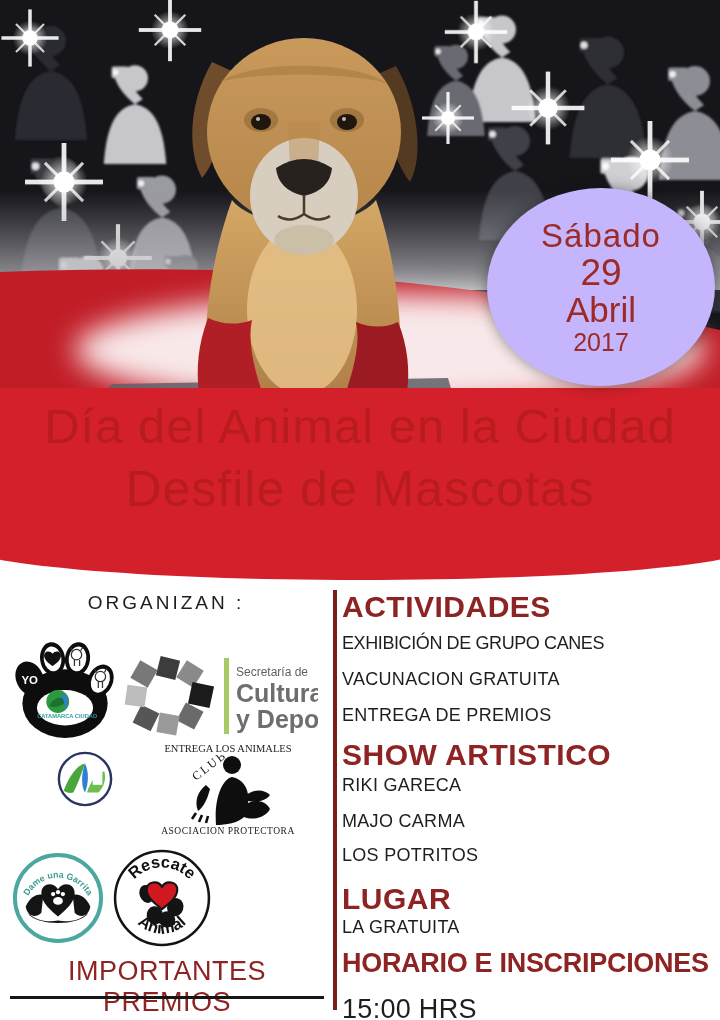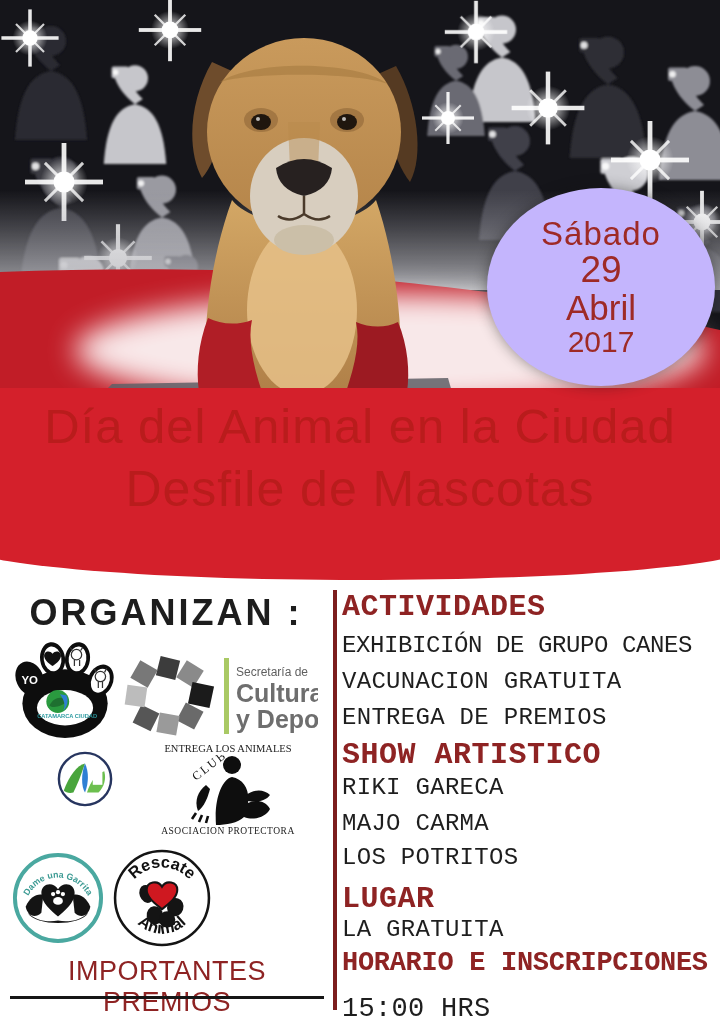--- a/index.html
+++ b/index.html
@@ -11,60 +11,60 @@
   .photo-section svg{display:block;}
 
   
   .date-badge{position:absolute;left:487px;top:188px;width:228px;height:198px;border-radius:50%;
               background:#c4b5fd;box-shadow:0 0 14px rgba(20,20,20,.45);z-index:6;
               display:flex;flex-direction:column;align-items:center;justify-content:center;
               color:#9e2a26;text-align:center;line-height:1.04;}
   .date-badge .b1{font-size:33px;letter-spacing:1px;}
   .date-badge .b2{font-size:37px;}
   .date-badge .b3{font-size:35px;}
-  .date-badge .b4{font-size:30px;}
+  .date-badge .b4{font-size:25px;}
 
   
   .title-band{position:absolute;top:388px;left:0;width:720px;height:156px;background:#d4202b;z-index:2;}
   .band-arc{position:absolute;top:544px;left:-40px;width:800px;height:36px;background:#d4202b;
             border-radius:0 0 50% 50% / 0 0 100% 100%;z-index:2;}
   .title-line{position:absolute;left:0;width:720px;text-align:center;color:#b91c1c;z-index:3;
               letter-spacing:1px;}
   .title-line.l1{top:398px;font-size:49px;}
   .title-line.l2{top:460px;font-size:50px;}
 
   
   .divider{position:absolute;left:333px;top:590px;width:4px;height:420px;background:#7c1d1d;}
 
   
   .org-heading{position:absolute;left:0;top:592px;width:332px;text-align:center;color:#1d1d1d;
-               font-size:36px;letter-spacing:3px;font-weight:bold;}
+               font-size:19px;letter-spacing:3px;}
   .logo{position:absolute;}
   .paw-logo{left:12px;top:636px;}
   .cultura-logo{left:114px;top:650px;}
   .nosotros-caption{position:absolute;left:152px;top:743px;width:152px;text-align:center;
                     font-family:"Liberation Serif",serif;font-size:10.5px;color:#222;}
   .club-logo{left:176px;top:755px;}
   .asociacion-caption{position:absolute;left:152px;top:826px;width:152px;text-align:center;
                       font-family:"Liberation Serif",serif;font-size:9.5px;color:#222;letter-spacing:.5px;}
   .participacion-logo{left:56px;top:750px;}
   .participacion-caption{position:absolute;left:0px;top:812px;width:236px;text-align:center;
                          font-size:16.5px;font-weight:bold;color:#111;}
   .garrita-logo{left:12px;top:852px;}
   .rescate-logo{left:112px;top:848px;}
   .manos-logo{left:220px;top:854px;}
   .premios{position:absolute;left:0;top:956px;width:334px;text-align:center;color:#8e2323;
            font-size:27px;letter-spacing:.5px;}
   .premios-underline{position:absolute;left:10px;top:996px;width:314px;height:3px;background:#161616;}
 
   
-  .details{position:absolute;left:342px;top:588px;width:378px;height:420px;font-family:Liberation Mono, monospace;}
+  .details{position:absolute;left:342px;top:588px;width:378px;height:420px;}
   .details .row{position:absolute;left:0;width:100%;line-height:1;white-space:nowrap;}
   .row.heading{color:#8e2323;font-size:30px;font-weight:600;letter-spacing:.5px;}
-  .row.item{color:#1e1e1e;font-size:24px;letter-spacing:.3px;}
+  .row.item{color:#1e1e1e;font-size:18px;letter-spacing:.3px;}
   .row.n1{top:4px;}  .row.n2{top:46px;letter-spacing:-0.4px;} .row.n3{top:82px;}
   .row.n4{top:118px;} .row.n5{top:152px;} .row.n6{top:188px;} .row.n7{top:224px;}
   .row.n8{top:258px;} .row.n9{top:296px;} .row.n10{top:330px;}
   .row.n11{top:362px;font-size:27px;letter-spacing:-0.3px;} .row.n12{top:396px;font-size:27px;margin-top:12px;}
 </style>
 </head>
 <body>
 
 <div class="poster">
 

